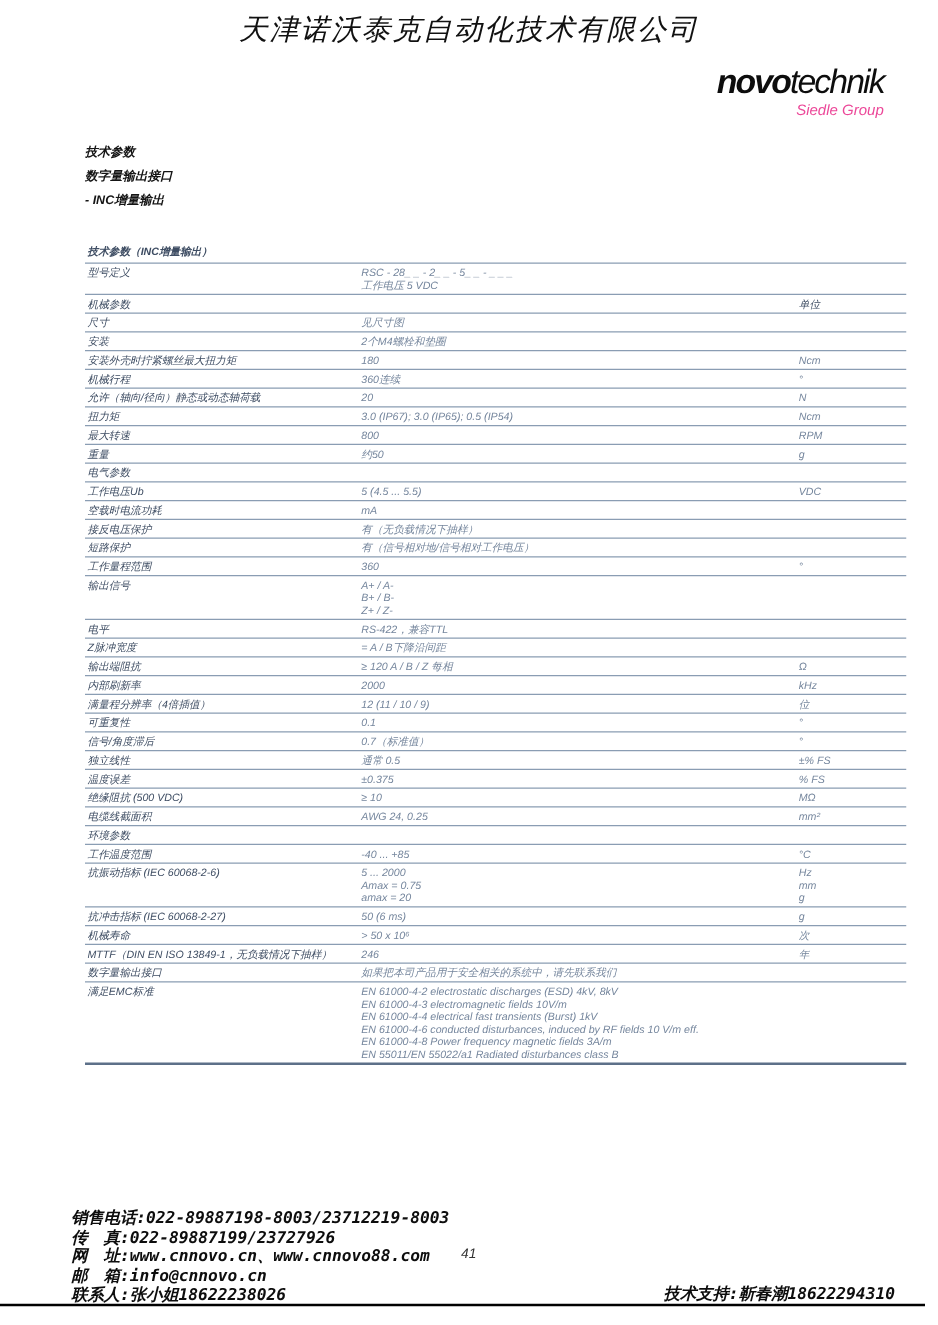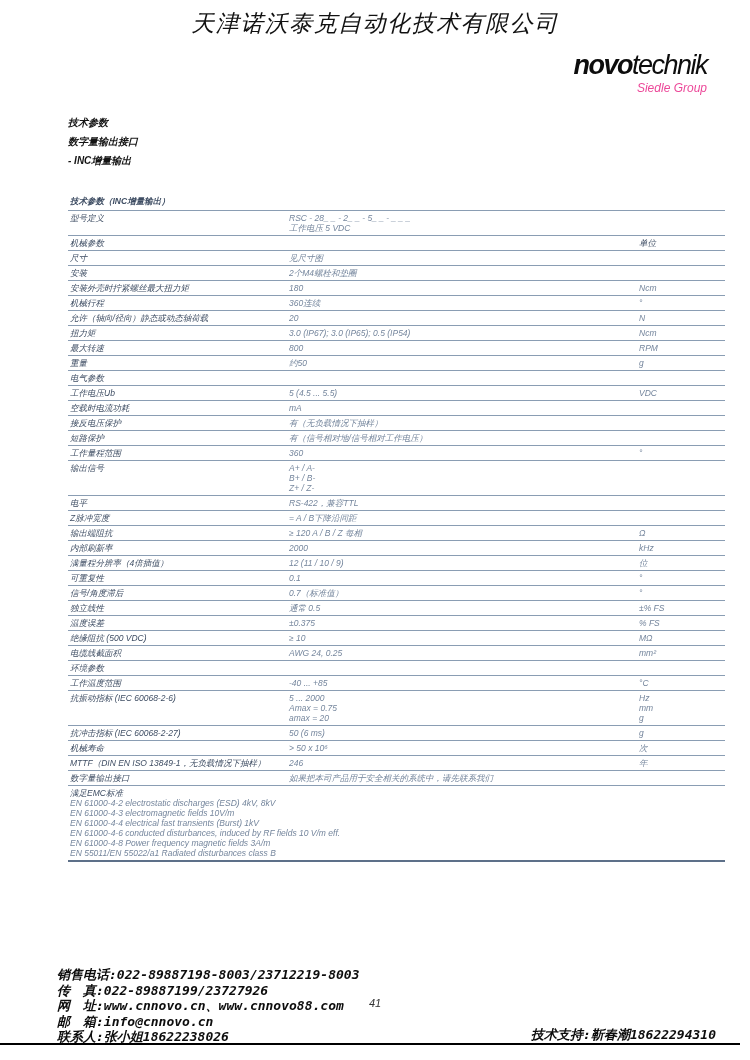--- a/index.html
+++ b/index.html
@@ -45,21 +45,21 @@
   .spec-header{
     color:#3e4d63;font-weight:700;
     padding:0 0 4px 2px;
     border-bottom:1px solid #8a9db3;
   }
   .trow{
     display:flex;align-items:flex-start;
     padding:2px 0 2px 2px;
     border-bottom:1px solid #8a9db3;
   }
-  .trow:last-child{border-bottom:2px solid #5d7089;flex-direction:column;}
+  .trow:last-child{border-bottom:2px solid #5d7089;}
   .cell{white-space:pre-line;}
   .cell.label{width:213px;flex:0 0 auto;color:#3e4d63;padding-right:6px;}
   .cell.value{flex:1 1 auto;color:#75869d;padding-right:6px;}
   .cell.unit{width:86px;flex:0 0 auto;color:#75869d;}
   .trow.section .cell.label{color:#3e4d63;}
   .trow.section .cell.unit{color:#3e4d63;}
   
   .footer-contact{
     position:absolute;left:57px;top:967px;
     font-family:"DejaVu Sans Mono","Liberation Mono",monospace;

